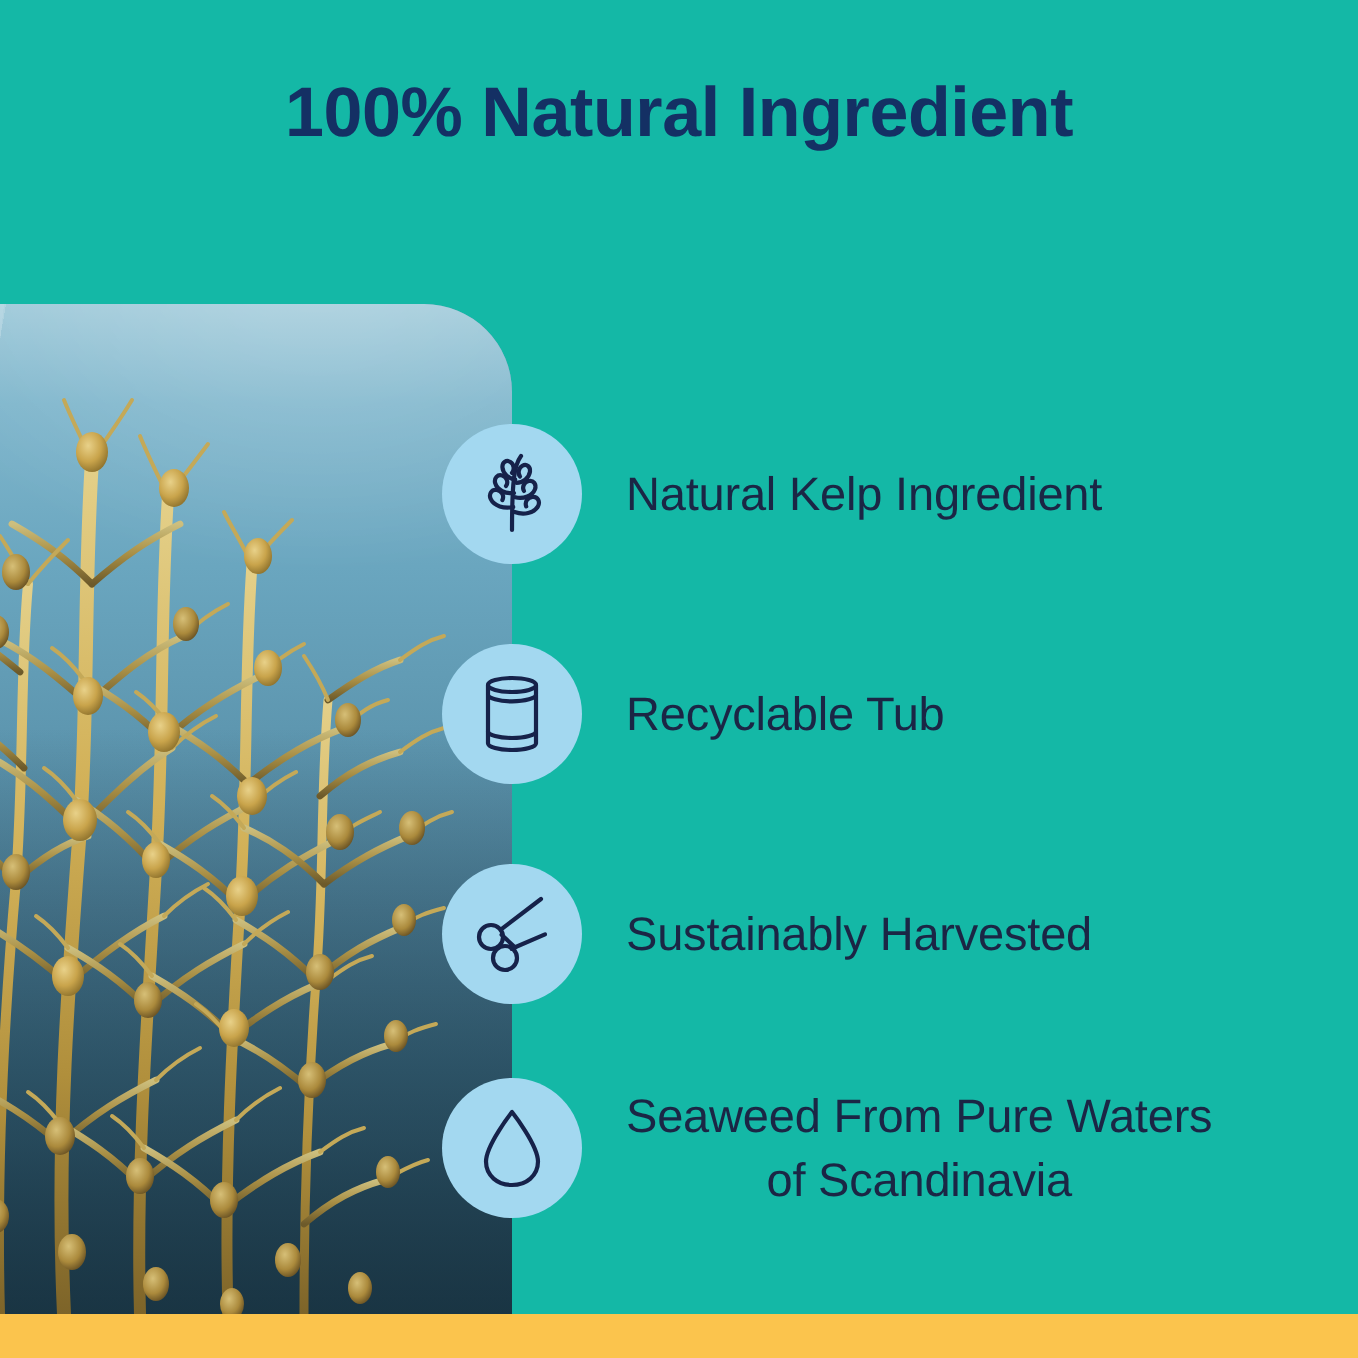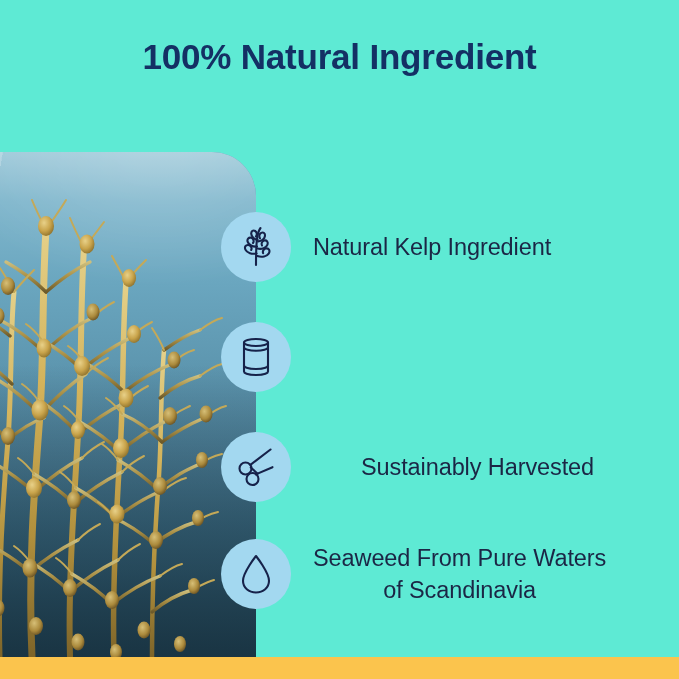--- a/index.html
+++ b/index.html
@@ -11,21 +11,21 @@
     height: 679px;
     font-family: "Liberation Sans", sans-serif;
     background: #f7f8f7;
     overflow: hidden;
   }
 
   #infographic {
     position: relative;
     width: 679px;
     height: 679px;
-    background: #5eead4;
+    background: #14b8a6;
   }
 
   
   .heading {
     position: absolute;
     left: 0;
     top: 34px;
     width: 679px;
     text-align: center;
     color: #143064;
@@ -106,21 +106,21 @@
   .feature {
     position: absolute;
     left: 221px;
     height: 70px;
     display: flex;
     align-items: center;
     pointer-events: auto;
   }
   .feature.f0 { top: 212px; }
   .feature.f1 { top: 322px; }
-  .feature.f2 { top: 432px; gap: 48px; }
+  .feature.f2 { top: 432px; }
   .feature.f3 { top: 539px; text-align: center; }
 
   .icon-badge {
     width: 70px;
     height: 70px;
     border-radius: 50%;
     background: #a3d8f0;
     display: flex;
     align-items: center;
     justify-content: center;
@@ -343,20 +343,21 @@
 
     <div class="feature f1">
       <div class="icon-badge">
         <svg width="40" height="44" viewBox="0 0 40 44" fill="none" stroke="#16224a" stroke-width="2.1" stroke-linecap="round" stroke-linejoin="round">
           <path d="M8 7.5 C8 5.6 13.4 4 20 4 C26.6 4 32 5.6 32 7.5 C32 9.4 26.6 11 20 11 C13.4 11 8 9.4 8 7.5 Z"></path>
           <path d="M8 7.5 L8 12.2 C8 14.1 13.4 15.7 20 15.7 C26.6 15.7 32 14.1 32 12.2 L32 7.5"></path>
           <path d="M8 12.4 L8 36.6 C8 38.5 13.4 40 20 40 C26.6 40 32 38.5 32 36.6 L32 12.4"></path>
           <path d="M8 30.6 C8 32.5 13.4 34 20 34 C26.6 34 32 32.5 32 30.6"></path>
         </svg>
       </div>
+      <div class="feature-label">Recyclable Tub</div>
     </div>
 
     <div class="feature f2">
       <div class="icon-badge">
         <svg width="44" height="44" viewBox="0 0 44 44" fill="none" stroke="#16224a" stroke-width="2.1" stroke-linecap="round" stroke-linejoin="round">
           <circle cx="11.5" cy="23.5" r="6"></circle>
           <circle cx="18.5" cy="34" r="6"></circle>
           <path d="M16.4 19.8 L36.5 4.5"></path>
           <path d="M21.8 29.4 L38.5 22.2"></path>
           <path d="M16.8 22.4 L23.6 28.8"></path>

